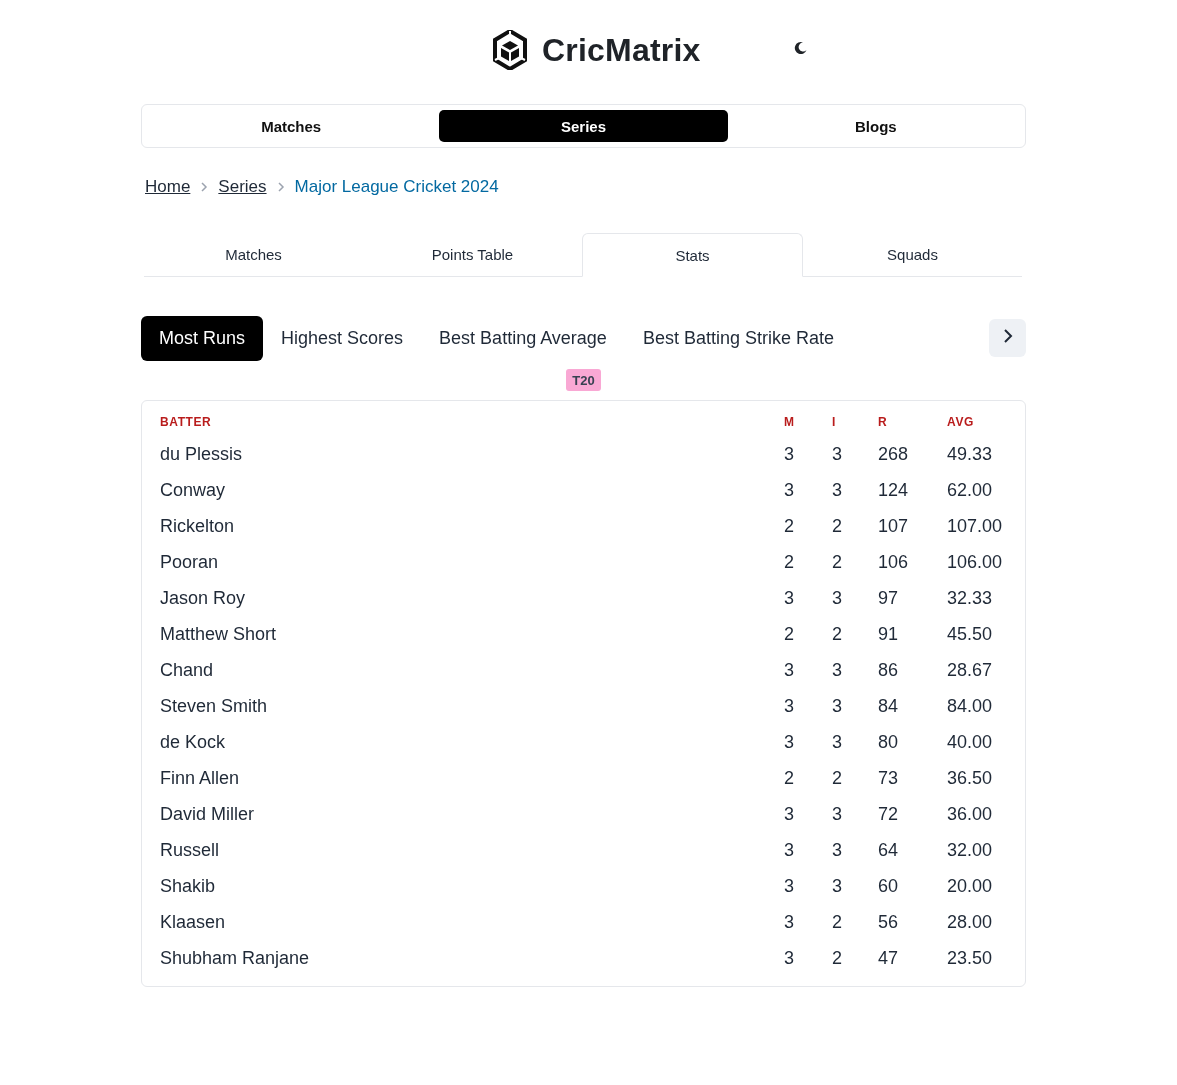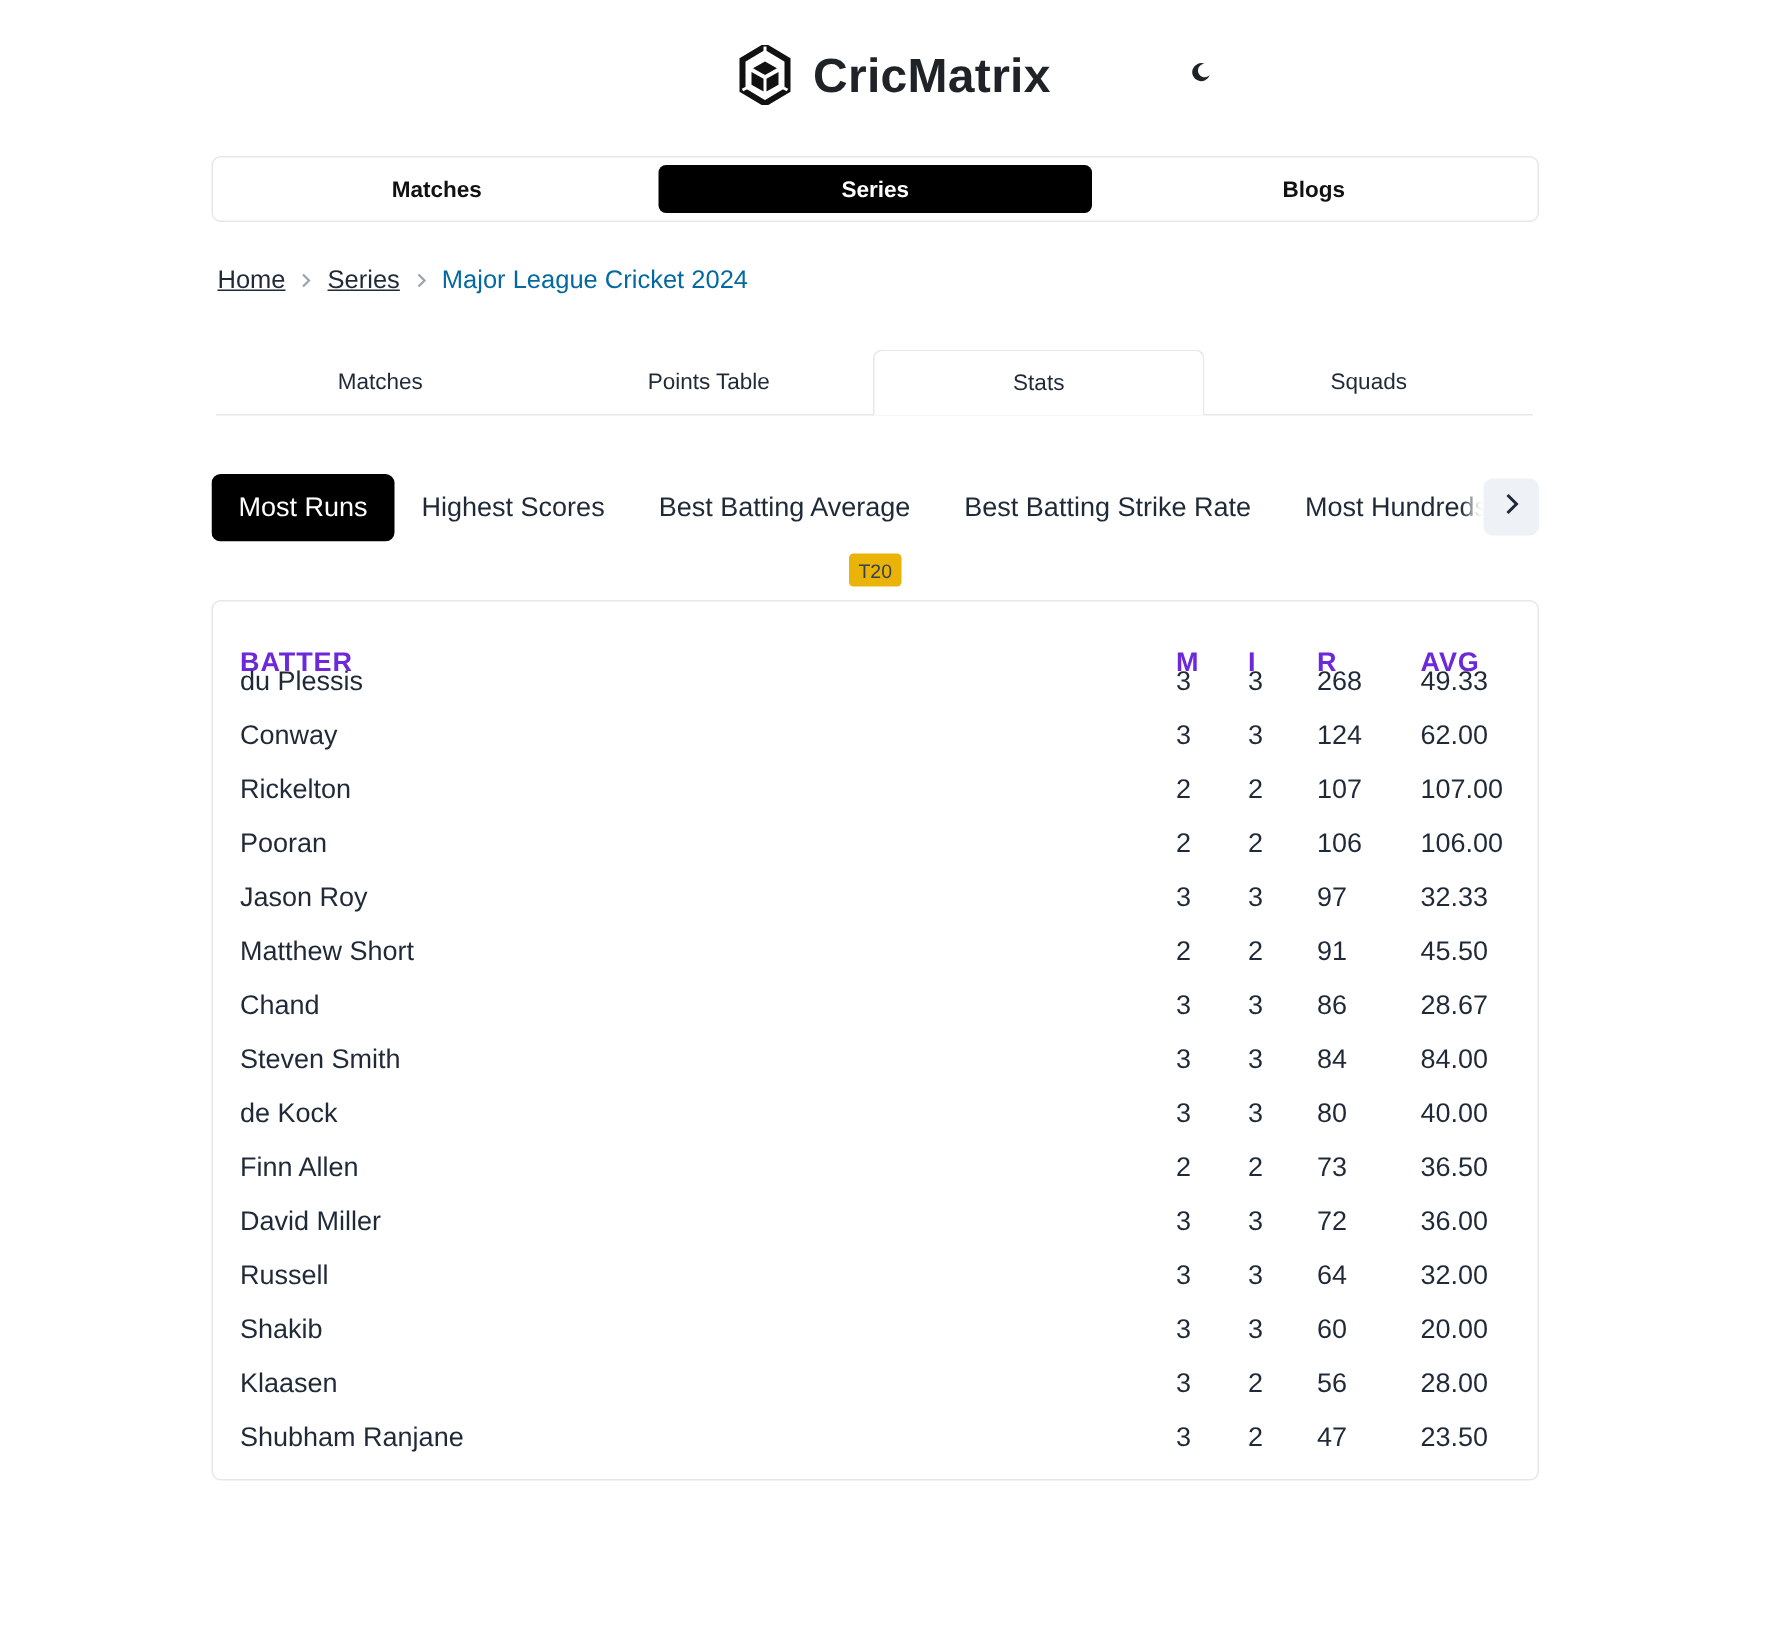--- a/index.html
+++ b/index.html
@@ -23,24 +23,24 @@
 
   .series-tabs { position: absolute; top: 233px; left: 144px; width: 878px; height: 44px; display: flex; border-bottom: 1px solid #e5e7eb; }
   .series-tab { flex: 1; display: flex; align-items: center; justify-content: center; font-size: 15px; color: #1f2937; cursor: pointer; position: relative; top: 0; }
   .series-tab.active { border: 1px solid #e5e7eb; border-bottom: 1px solid #fff; border-radius: 6px 6px 0 0; margin-bottom: -1px; background: #fff; }
 
   .stat-tabs { position: absolute; top: 316px; left: 141px; width: 885px; height: 45px; display: flex; align-items: center; overflow: hidden; }
   .stat-tab { flex: none; height: 45px; padding: 0 18px; display: flex; align-items: center; font-size: 18px; color: #1f2937; white-space: nowrap; border-radius: 6px; cursor: pointer; }
   .stat-tab.active { background: #000; color: #fff; }
   .scroll-right { position: absolute; top: 319px; left: 989px; width: 37px; height: 38px; background: #eef1f5; border-radius: 6px; display: flex; align-items: center; justify-content: center; cursor: pointer; box-shadow: -8px 0 8px #fff; }
 
-  .format-badge { position: absolute; top: 369px; left: 566px; width: 35px; height: 22px; background: #eab308; border-radius: 3px; font-size: 13px; font-weight: 400; color: #374151; display: flex; align-items: center; justify-content: center; }
+  .format-badge { position: absolute; top: 369px; left: 566px; width: 35px; height: 22px; background: #f9a8d4; border-radius: 3px; font-size: 13px; font-weight: 700; color: #374151; display: flex; align-items: center; justify-content: center; }
 
   .table-card { position: absolute; top: 400px; left: 141px; width: 885px; height: 587px; border: 1px solid #e5e7eb; border-radius: 6px; background: #fff; }
-  .thead { position: absolute; top: 30px; left: 0; width: 100%; height: 20px; font-size: 18px; font-weight: 700; color: #6d28d9; letter-spacing: 0.6px; }
+  .thead { position: absolute; top: 14px; left: 0; width: 100%; height: 20px; font-size: 12px; font-weight: 700; color: #b91c1c; letter-spacing: 0.6px; }
   .col { position: absolute; }
   .c-name { left: 18px; }
   .c-m { left: 642px; }
   .c-i { left: 690px; }
   .c-r { left: 736px; }
   .c-avg { left: 805px; }
   .tbody { position: absolute; top: 36px; left: 0; width: 100%; text-decoration: underline; }
   .trow { position: relative; height: 36px; font-size: 18px; color: #1f2937; cursor: pointer; }
   .trow .col { top: 7px; }
 </style>
@@ -98,21 +98,20 @@
   <div class="series-tab">Points Table</div>
   <div class="series-tab active">Stats</div>
   <div class="series-tab">Squads</div>
 </div>
 
 <div class="stat-tabs">
   <div class="stat-tab active">Most Runs</div>
   <div class="stat-tab">Highest Scores</div>
   <div class="stat-tab">Best Batting Average</div>
   <div class="stat-tab">Best Batting Strike Rate</div>
-  <div class="stat-tab">Most Hundreds</div>
 </div>
 <div class="scroll-right">
   <span>
     <svg width="12" height="16" viewBox="0 0 12 16">
         <path d="M3 2 L9 8 L3 14" fill="none" stroke="#1f2937" stroke-width="2"></path>
       </svg>
   </span>
 </div>
 
 <div class="format-badge">T20</div>

